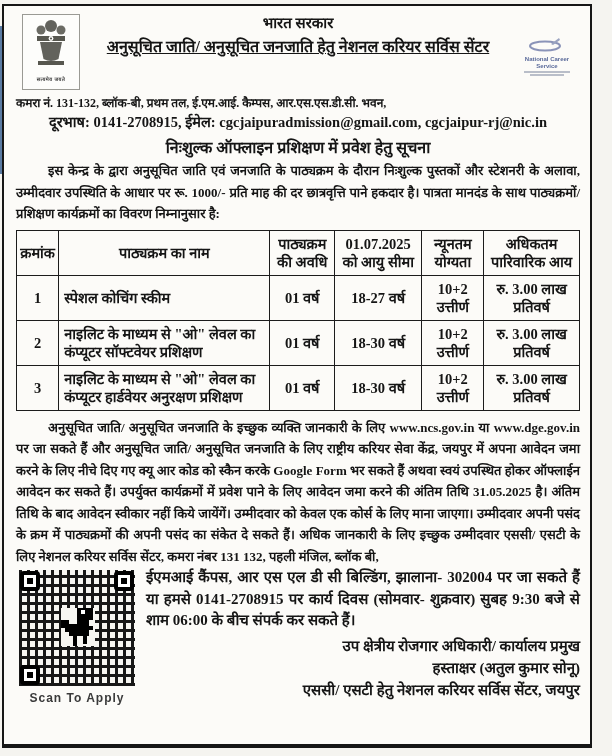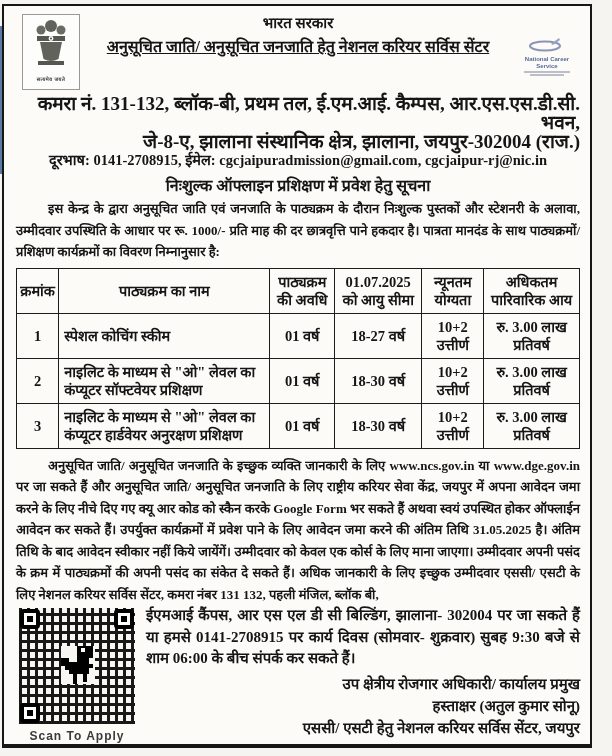--- a/index.html
+++ b/index.html
@@ -16,21 +16,21 @@
   .emblem-caption{font-size:5px;font-weight:bold;color:#333;letter-spacing:.5px;line-height:6px;}
   .ncs-logo{position:absolute;right:2px;top:26px;width:62px;text-align:center;}
   .ncs-logo-text{font-size:6px;font-weight:bold;color:#5a6a9a;line-height:7px;
     font-family:"Liberation Sans","DejaVu Sans",sans-serif;}
   .ncs-sub{height:2px;background:#b9bec9;margin:1px 8px;}
   .govt-title{text-align:center;font-size:15px;font-weight:bold;padding-top:2px;}
   .ministry-title{text-align:center;font-size:21px;font-weight:bold;line-height:26px;
     padding:2px 58px 0 58px;}
   .center-name{text-align:center;font-size:16px;font-weight:bold;padding-top:3px;text-decoration:underline;}
   
-  .addr{text-align:right;font-size:19px;font-weight:bold;line-height:19px;}
+  .addr{text-align:left;font-size:12px;font-weight:bold;line-height:19px;}
   .contact{text-align:center;font-size:14.5px;font-weight:bold;line-height:19px;}
   .notice-title{text-align:center;font-size:16px;font-weight:bold;padding:4px 0 2px 0;}
   
   .para{font-size:13px;line-height:21.5px;text-align:justify;margin:0;
     font-weight:600;text-indent:32px;}
   
   table.courses{width:100%;border-collapse:collapse;margin-top:5px;}
   .courses th,.courses td{border:1.5px solid #1c1c1c;font-size:14.5px;
     text-align:center;vertical-align:middle;padding:2px 3px;line-height:18px;}
   .courses th{font-weight:bold;height:40px;}
@@ -95,21 +95,20 @@
         <div class="ncs-logo-text">National Career Service</div>
         <div class="ncs-sub"></div>
         <div class="ncs-sub" style="margin:1px 14px;"></div>
       </div>
 
       <div class="govt-title">भारत सरकार</div>
       <div class="center-name">अनुसूचित जाति/ अनुसूचित जनजाति हेतु नेशनल करियर सर्विस सेंटर</div>
     </div>
 
     <div class="addr">कमरा नं. 131-132, ब्लॉक-बी, प्रथम तल, ई.एम.आई. कैम्पस, आर.एस.एस.डी.सी. भवन,</div>
-    <div class="addr">जे-8-ए, झालाना संस्थानिक क्षेत्र, झालाना, जयपुर-302004 (राज.)</div>
     <div class="contact">दूरभाष: 0141-2708915, ईमेल: cgcjaipuradmission@gmail.com, cgcjaipur-rj@nic.in</div>
 
     <div class="notice-title">निःशुल्क ऑफ्लाइन प्रशिक्षण में प्रवेश हेतु सूचना</div>
 
     <p class="para">इस केन्द्र के द्वारा अनुसूचित जाति एवं जनजाति के पाठ्यक्रम के दौरान निःशुल्क पुस्तकों और स्टेशनरी के अलावा, उम्मीदवार उपस्थिति के आधार पर रू. 1000/- प्रति माह की दर छात्रवृत्ति पाने हकदार है। पात्रता मानदंड के साथ पाठ्यक्रमों/ प्रशिक्षण कार्यक्रमों का विवरण निम्नानुसार है:</p>
 
     <table class="courses">
       <colgroup>
         <col class="col-sno">
           <col class="col-name">

